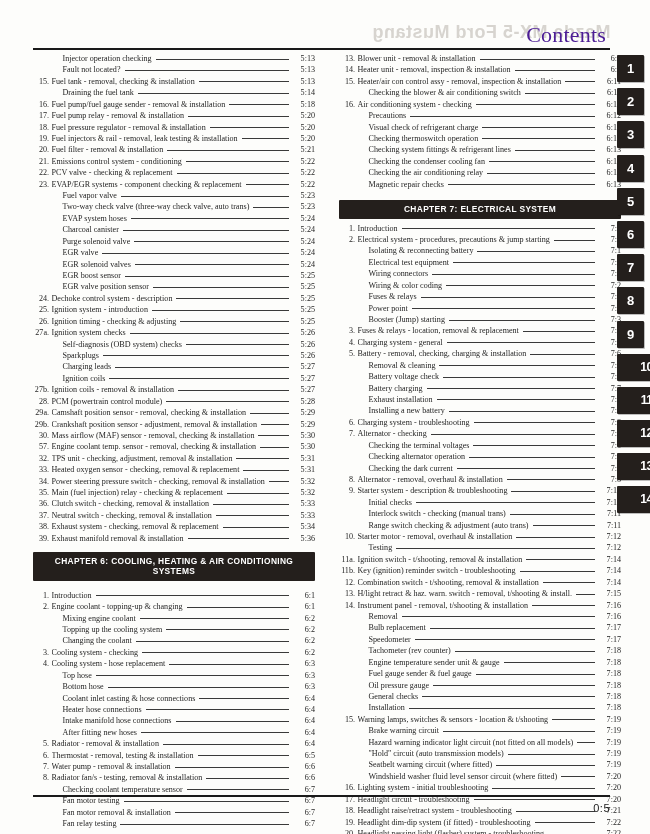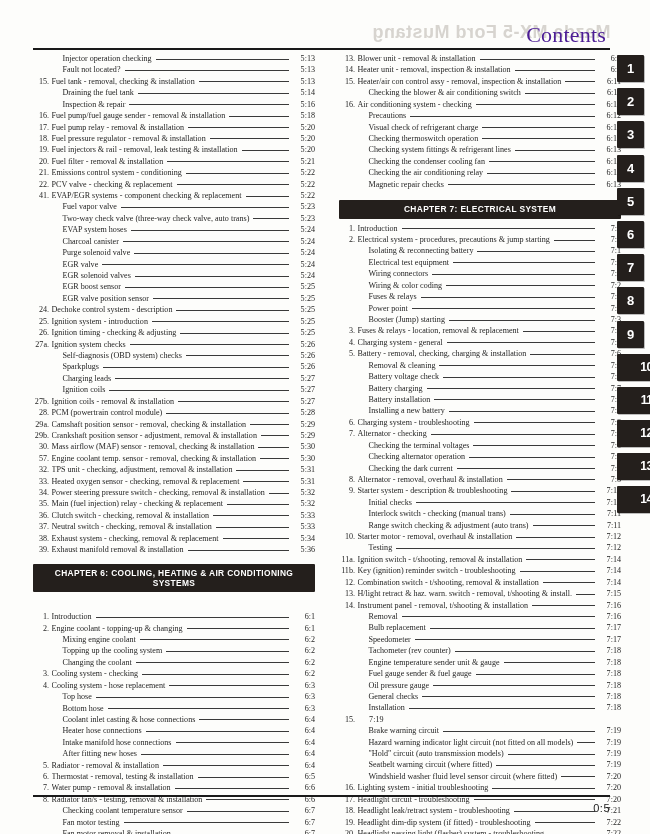--- a/index.html
+++ b/index.html
@@ -133,21 +133,21 @@
 
   .chapter-banner {
     background: #241f1c;
     color: #ffffff;
     font-family: "Liberation Sans", sans-serif;
     font-weight: bold;
     font-size: 8.4px;
     letter-spacing: 0.35px;
     text-align: center;
     padding: 4.2px 0 4.4px 0;
-    margin: 8px 0 19px 0;
+    margin: 8px 0 9px 0;
     border-radius: 1px;
   }
   .chapter-banner.c7 { margin: 10px 0 4px 0; }
 
   
   .tabs {
     position: absolute;
     left: 617px;
     top: 55px;
     width: 28px;
@@ -220,28 +220,20 @@
             <span class="pg">5:13</span>
           </div>
           <div class="entry lvl1">
             <span class="num"></span>
             <span class="title-wrap">
               <span class="title">Draining the fuel tank</span>
               <span class="leader"></span>
             </span>
             <span class="pg">5:14</span>
           </div>
-          <div class="entry lvl1">
-            <span class="num"></span>
-            <span class="title-wrap">
-              <span class="title">Inspection &amp; repair</span>
-              <span class="leader"></span>
-            </span>
-            <span class="pg">5:16</span>
-          </div>
           <div class="entry lvl0">
             <span class="num">16.</span>
             <span class="title-wrap">
               <span class="title">Fuel pump/fuel gauge sender - removal &amp; installation</span>
               <span class="leader"></span>
             </span>
             <span class="pg">5:18</span>
           </div>
           <div class="entry lvl0">
             <span class="num">17.</span>
@@ -285,21 +277,21 @@
           </div>
           <div class="entry lvl0">
             <span class="num">22.</span>
             <span class="title-wrap">
               <span class="title">PCV valve - checking &amp; replacement</span>
               <span class="leader"></span>
             </span>
             <span class="pg">5:22</span>
           </div>
           <div class="entry lvl0">
-            <span class="num">41.</span>
+            <span class="num">23.</span>
             <span class="title-wrap">
               <span class="title">EVAP/EGR systems - component checking &amp; replacement</span>
               <span class="leader"></span>
             </span>
             <span class="pg">5:22</span>
           </div>
           <div class="entry lvl1">
             <span class="num"></span>
             <span class="title-wrap">
               <span class="title">Fuel vapor valve</span>
@@ -938,21 +930,21 @@
             <span class="num"></span>
             <span class="title-wrap">
               <span class="title">Battery charging</span>
               <span class="leader"></span>
             </span>
             <span class="pg">7:7</span>
           </div>
           <div class="entry lvl1">
             <span class="num"></span>
             <span class="title-wrap">
-              <span class="title">Battery installation</span>
+              <span class="title">Exhaust installation</span>
               <span class="leader"></span>
             </span>
             <span class="pg">7:8</span>
           </div>
           <div class="entry lvl1">
             <span class="num"></span>
             <span class="title-wrap">
               <span class="title">Installing a new battery</span>
               <span class="leader"></span>
             </span>
@@ -1161,20 +1153,24 @@
           <div class="entry lvl1">
             <span class="num"></span>
             <span class="title-wrap">
               <span class="title">Installation</span>
               <span class="leader"></span>
             </span>
             <span class="pg">7:18</span>
           </div>
           <div class="entry lvl0">
             <span class="num">15.</span>
+            <span class="title-wrap">
+              <span class="title">Warning lamps, switches &amp; sensors - location &amp; t/shooting</span>
+              <span class="leader"></span>
+            </span>
             <span class="pg">7:19</span>
           </div>
           <div class="entry lvl1">
             <span class="num"></span>
             <span class="title-wrap">
               <span class="title">Brake warning circuit</span>
               <span class="leader"></span>
             </span>
             <span class="pg">7:19</span>
           </div>
@@ -1222,21 +1218,21 @@
             <span class="num">17.</span>
             <span class="title-wrap">
               <span class="title">Headlight circuit - troubleshooting</span>
               <span class="leader"></span>
             </span>
             <span class="pg">7:20</span>
           </div>
           <div class="entry lvl0">
             <span class="num">18.</span>
             <span class="title-wrap">
-              <span class="title">Headlight leak/retract system - troubleshooting</span>
+              <span class="title">Headlight raise/retract system - troubleshooting</span>
               <span class="leader"></span>
             </span>
             <span class="pg">7:21</span>
           </div>
           <div class="entry lvl0">
             <span class="num">19.</span>
             <span class="title-wrap">
               <span class="title">Headlight dim-dip system (if fitted) - troubleshooting</span>
               <span class="leader"></span>
             </span>

